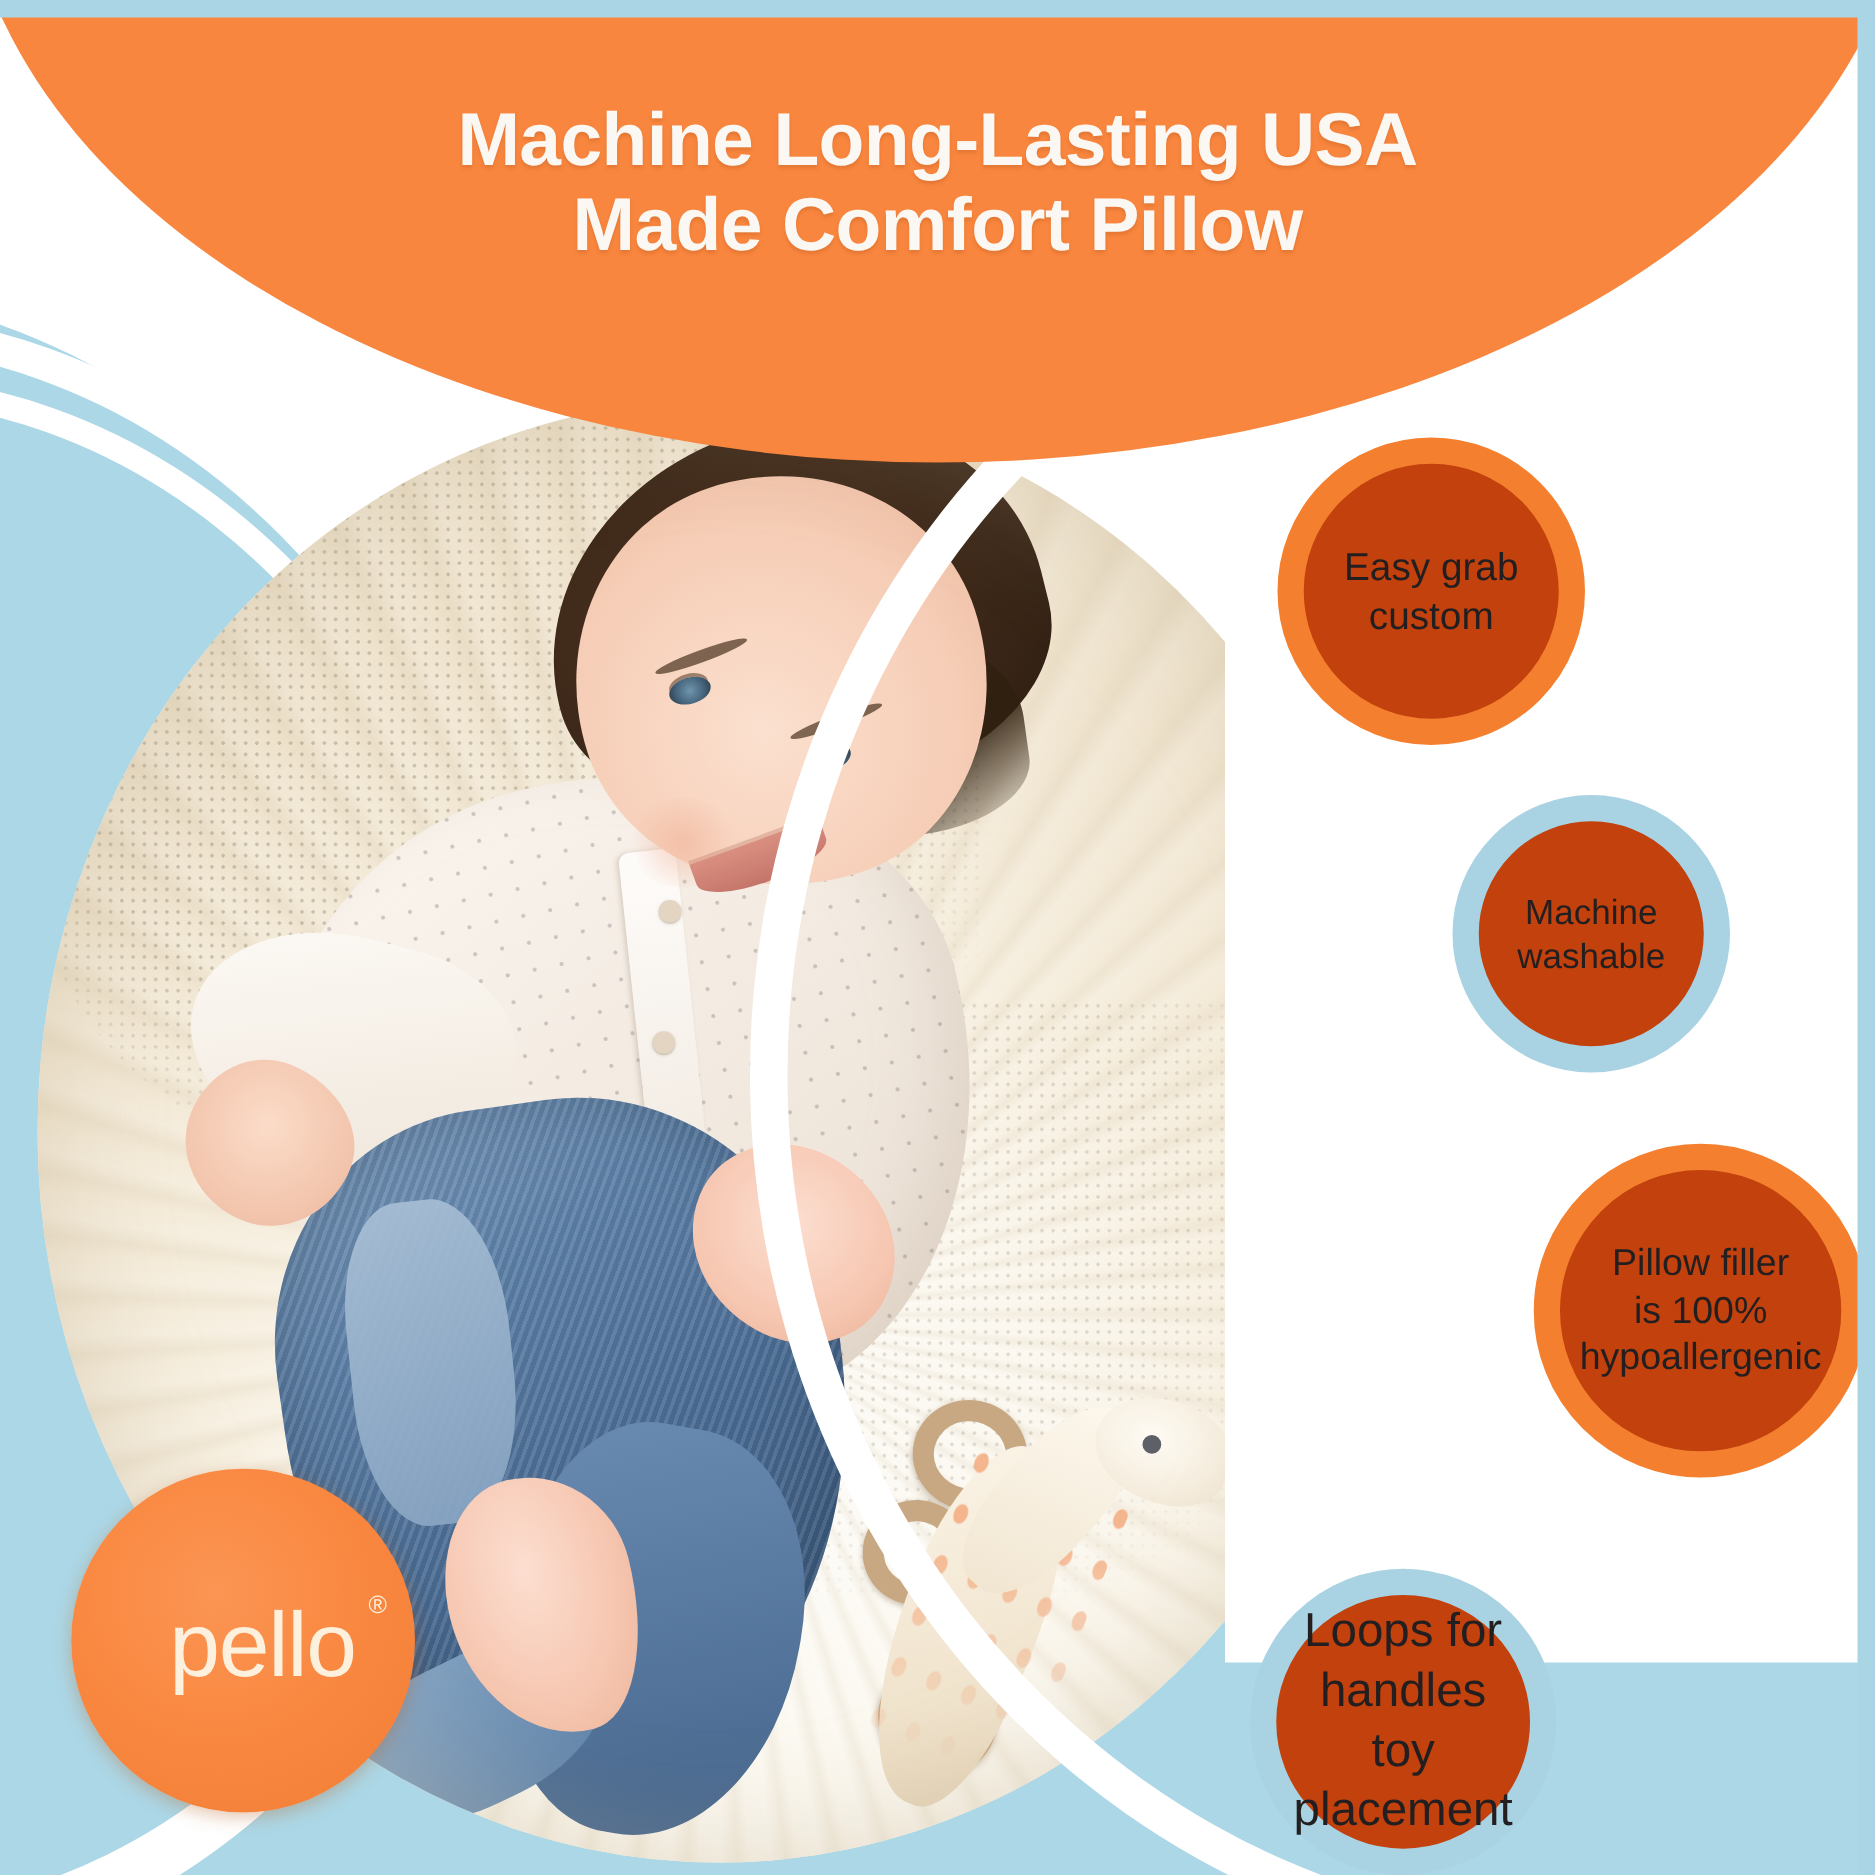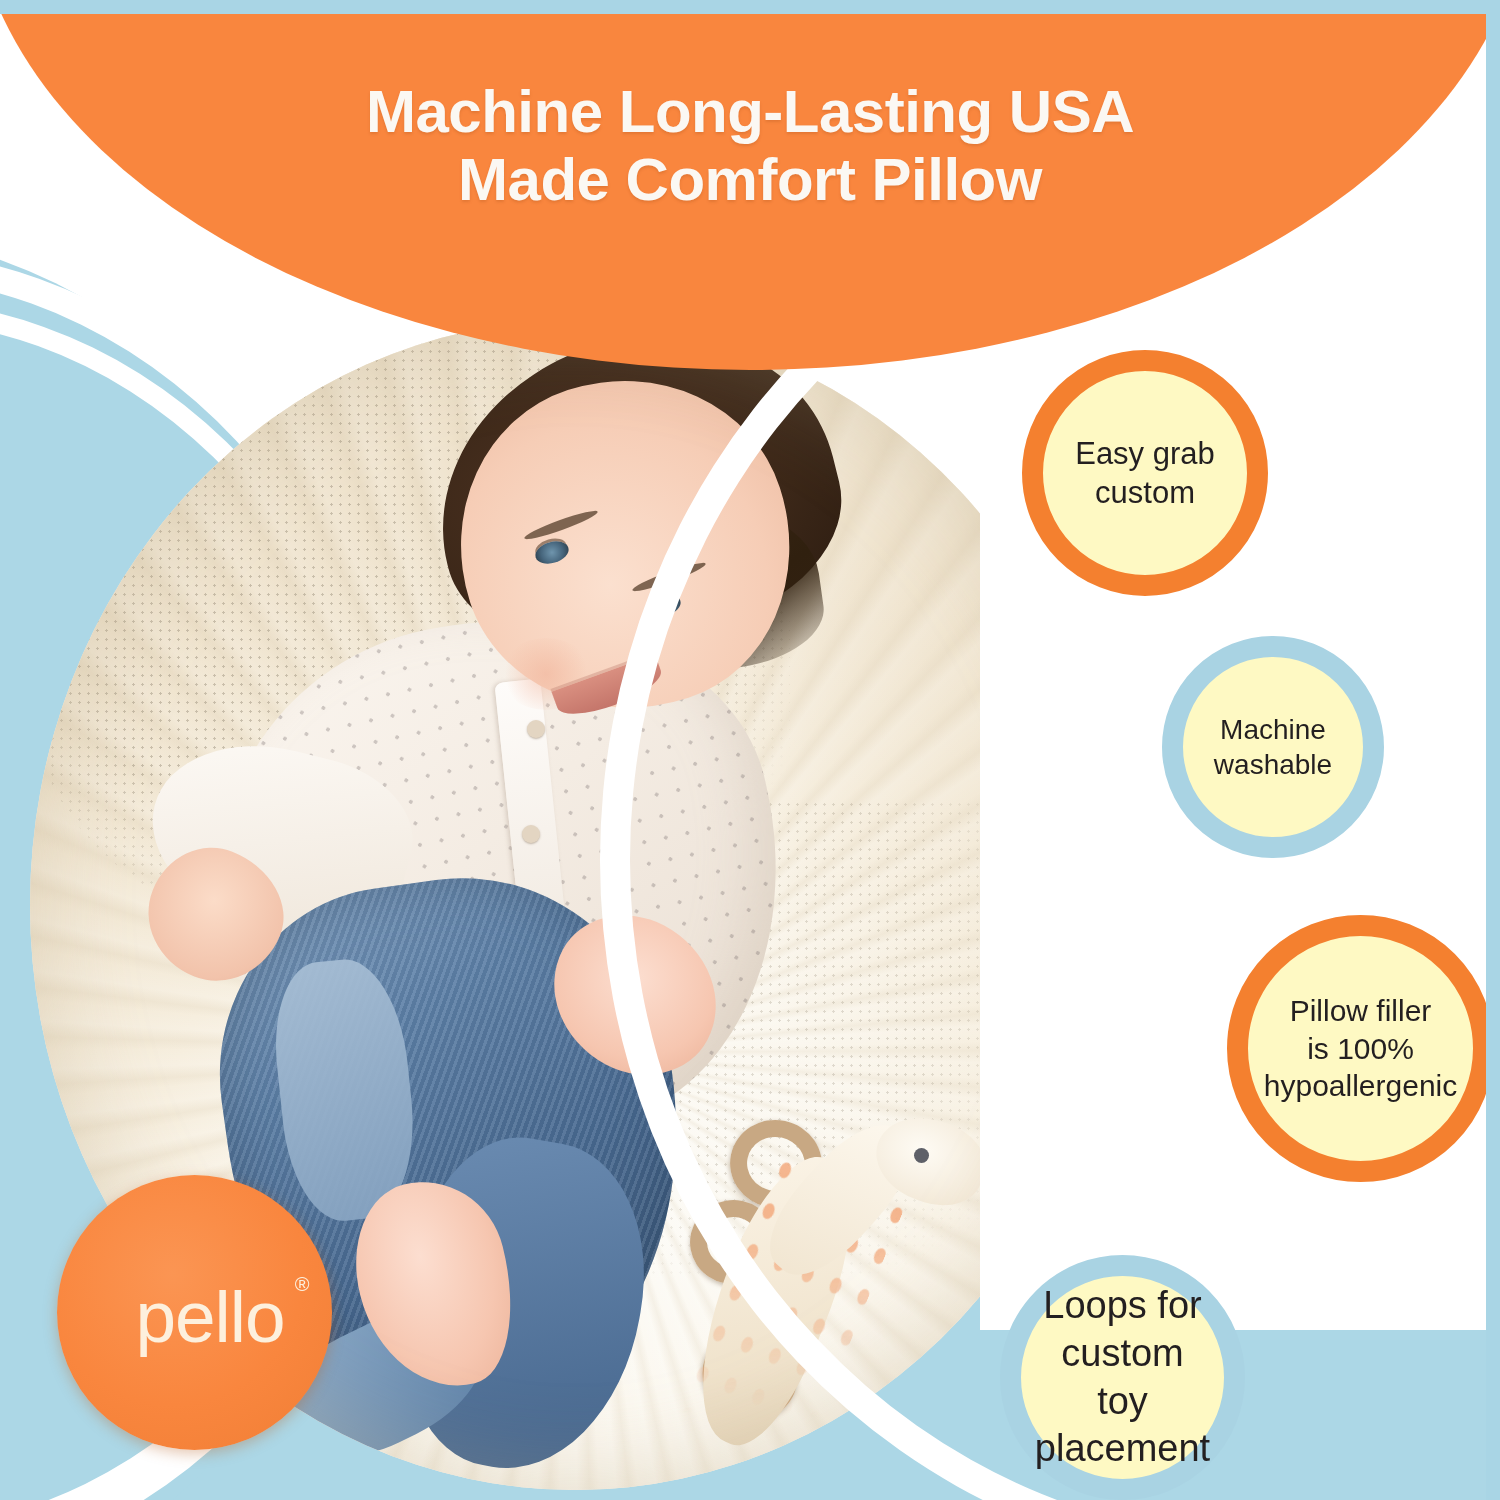--- a/index.html
+++ b/index.html
@@ -434,21 +434,21 @@
     right: -24px;
     font-size: 20px;
     line-height: 1;
   }
 
   
   .callout {
     position: absolute;
     border-radius: 50%;
     box-sizing: border-box;
-    background: #fef9c3;
+    background: #c2410c;
     display: flex;
     align-items: center;
     justify-content: center;
     text-align: center;
     color: #231f20;
   }
   .callout .ctext {
     padding: 0 16px;
     line-height: 1.26;
     font-weight: 400;
@@ -544,21 +544,21 @@
     <div class="ctext">
       <div>Pillow filler</div>
       <div>is 100%</div>
       <div>hypoallergenic</div>
     </div>
   </div>
 
   <div class="callout blue callout-4">
     <div class="ctext">
       <div>Loops for</div>
-      <div>custom toy</div>
+      <div>handles toy</div>
       <div>placement</div>
     </div>
   </div>
 
   <div class="logo-badge">
     <div class="logo-wordmark">
       <span>pello</span>
       <span class="logo-reg">®</span>
     </div>
   </div>

